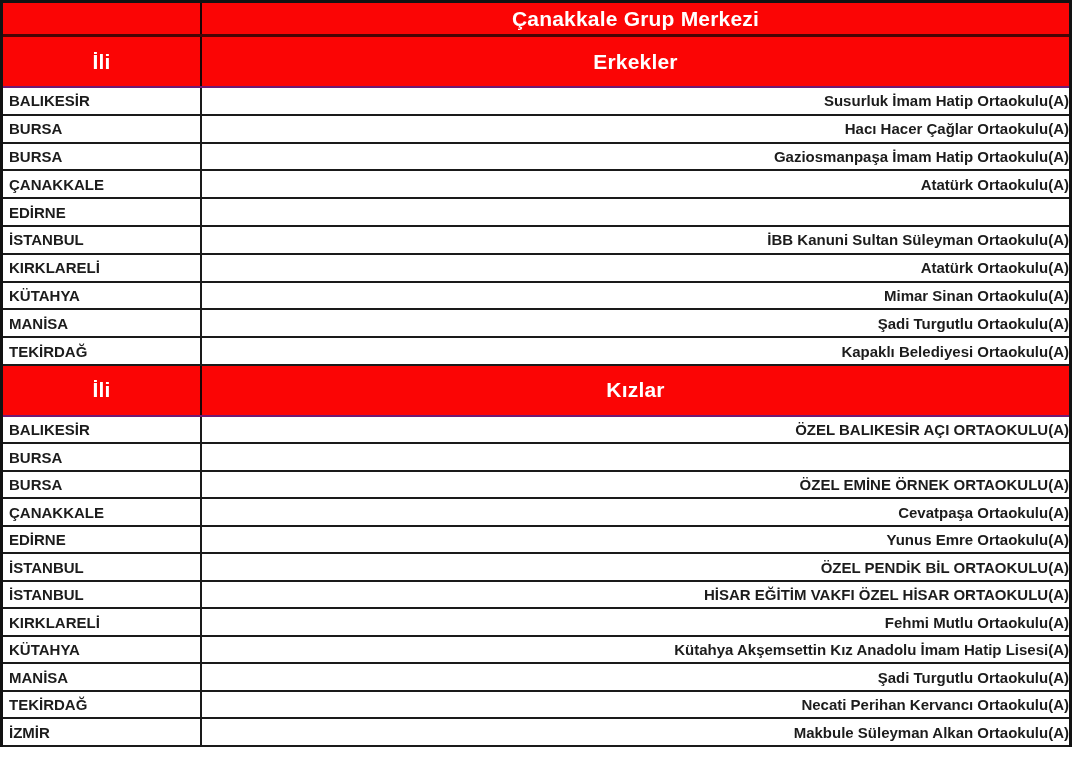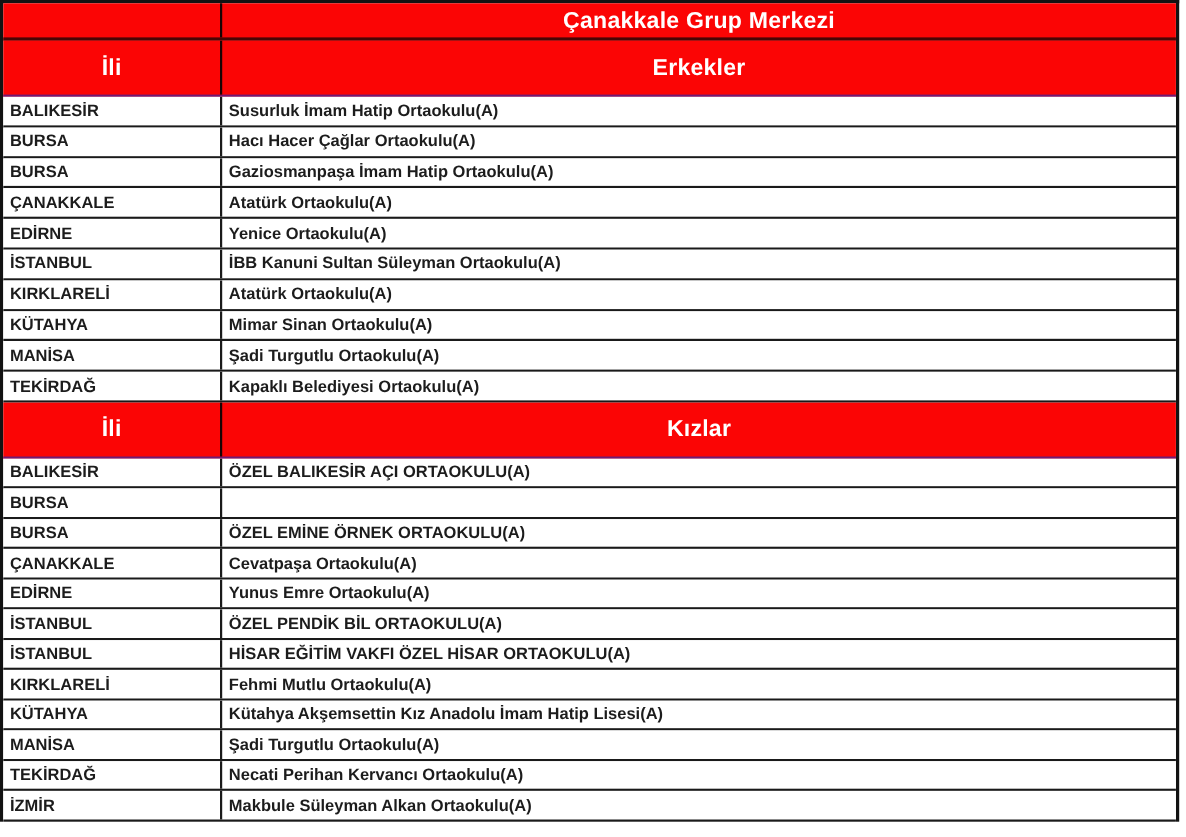--- a/index.html
+++ b/index.html
@@ -38,20 +38,21 @@
     border-right: 2px solid #1a1a1a;
     display: flex;
     align-items: center;
   }
   .col-okul {
     flex: 1 1 auto;
     box-sizing: border-box;
     display: flex;
     align-items: center;
     min-width: 0;
+    justify-content: flex-end;
   }
   
   .row.title-row {
     height: 34px;
     background: #fb0505;
     border-bottom: 3px solid #4a0505;
   }
   .row.title-row .col-il { border-right: 2px solid #1a0303; }
   .row.title-row .col-okul { justify-content: center; }
   .band-text {
@@ -138,23 +139,20 @@
           <div class="cell-text">ÇANAKKALE</div>
         </div>
       <div class="col-okul">
           <div class="cell-text">Atatürk Ortaokulu(A)</div>
         </div>
     </div>
     <div class="row data-row">
       <div class="col-il">
           <div class="cell-text">EDİRNE</div>
         </div>
-      <div class="col-okul">
-          <div class="cell-text">Yenice Ortaokulu(A)</div>
-        </div>
     </div>
     <div class="row data-row">
       <div class="col-il">
           <div class="cell-text">İSTANBUL</div>
         </div>
       <div class="col-okul">
           <div class="cell-text">İBB Kanuni Sultan Süleyman Ortaokulu(A)</div>
         </div>
     </div>
     <div class="row data-row">

